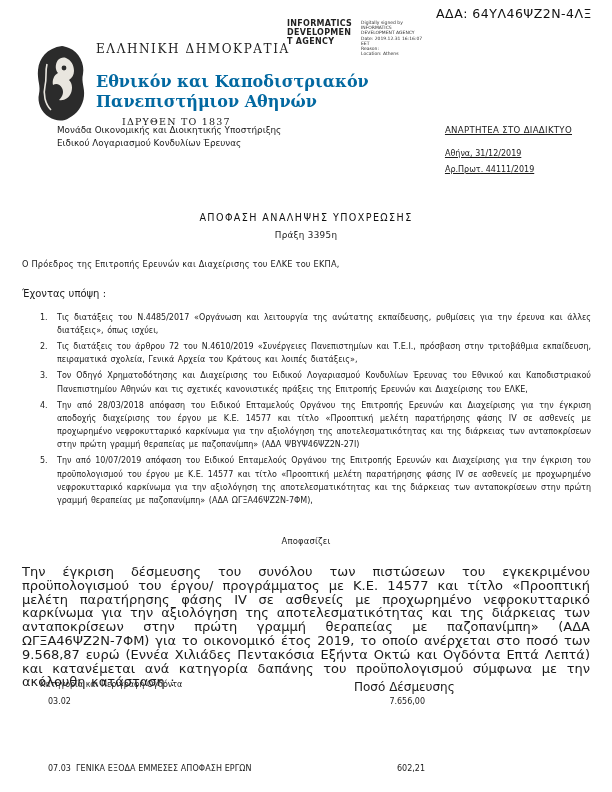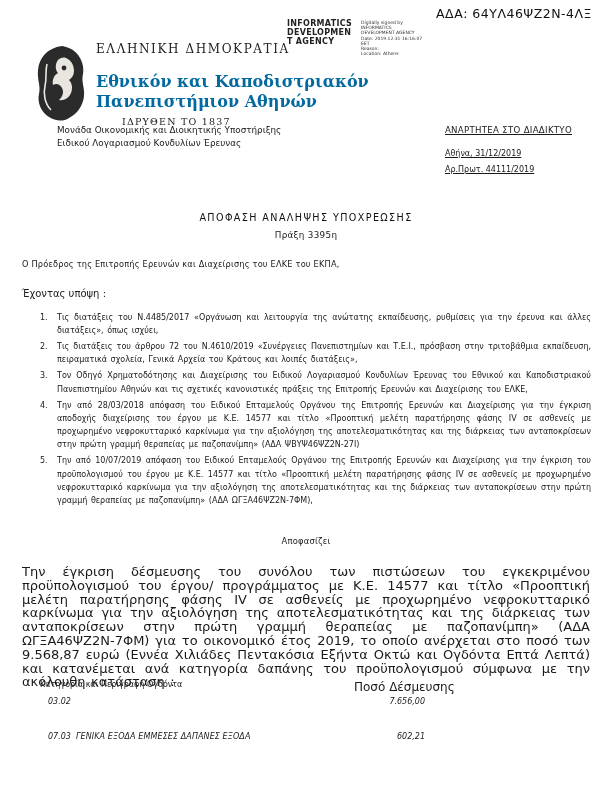--- a/index.html
+++ b/index.html
@@ -39,23 +39,23 @@
   .li .txt{flex:1;font-size:8px;line-height:13.3px;text-align:justify;word-spacing:1px;}
   
   .decide{top:536px;left:0;width:612px;text-align:center;font-size:8.4px;letter-spacing:.2px;}
   .dpar{top:565px;left:22px;width:568px;font-size:13px;line-height:13.8px;text-align:justify;word-spacing:1.4px;}
   
   .th1{top:680px;left:40px;font-size:8px;}
   .th2{top:680px;left:330px;font-size:12px;padding-left:24px;}
   .trow .code{position:absolute;left:48px;font-size:8px;}
   .trow .desc{position:absolute;left:76px;font-size:8px;letter-spacing:.1px;}
   .trow .amt{position:absolute;left:330px;width:95px;text-align:right;font-size:8px;}
-  .r1{top:697px;} .r2{top:715px;} .r3{top:732px;}
+  .r1{top:697px;} .r2{top:715px;} .r3{top:764px;}
   .trow span{top:0;}
-  .rowwrap{position:absolute;left:0;width:612px;height:12px;font-style:italic;}
+  .rowwrap{position:absolute;left:0;width:612px;height:12px;}
 </style>
 </head>
 <body>
 
 <div class="page">
 
   <div class="abs ada">ΑΔΑ: 64ΥΛ46ΨΖ2Ν-4ΛΞ</div>
 
   <div class="abs sig">
     <div class="sig-agency">
@@ -139,17 +139,17 @@
 
   <div class="abs th1">Κατηγορία και Περιγραφή Ογδόντα</div>
   <div class="abs th2">Ποσό Δέσμευσης</div>
 
   <div class="rowwrap r1 trow">
     <span class="code">03.02</span>
     <span class="amt">7.656,00</span>
   </div>
   <div class="rowwrap r3 trow">
     <span class="code">07.03</span>
-    <span class="desc">ΓΕΝΙΚΑ ΕΞΟΔΑ ΕΜΜΕΣΕΣ ΔΑΠΑΝΕΣ ΕΞΟΔΑ</span>
+    <span class="desc">ΓΕΝΙΚΑ ΕΞΟΔΑ ΕΜΜΕΣΕΣ ΑΠΟΦΑΣΗ ΕΡΓΩΝ</span>
     <span class="amt">602,21</span>
   </div>
 
 </div>
 
 </body></html>

